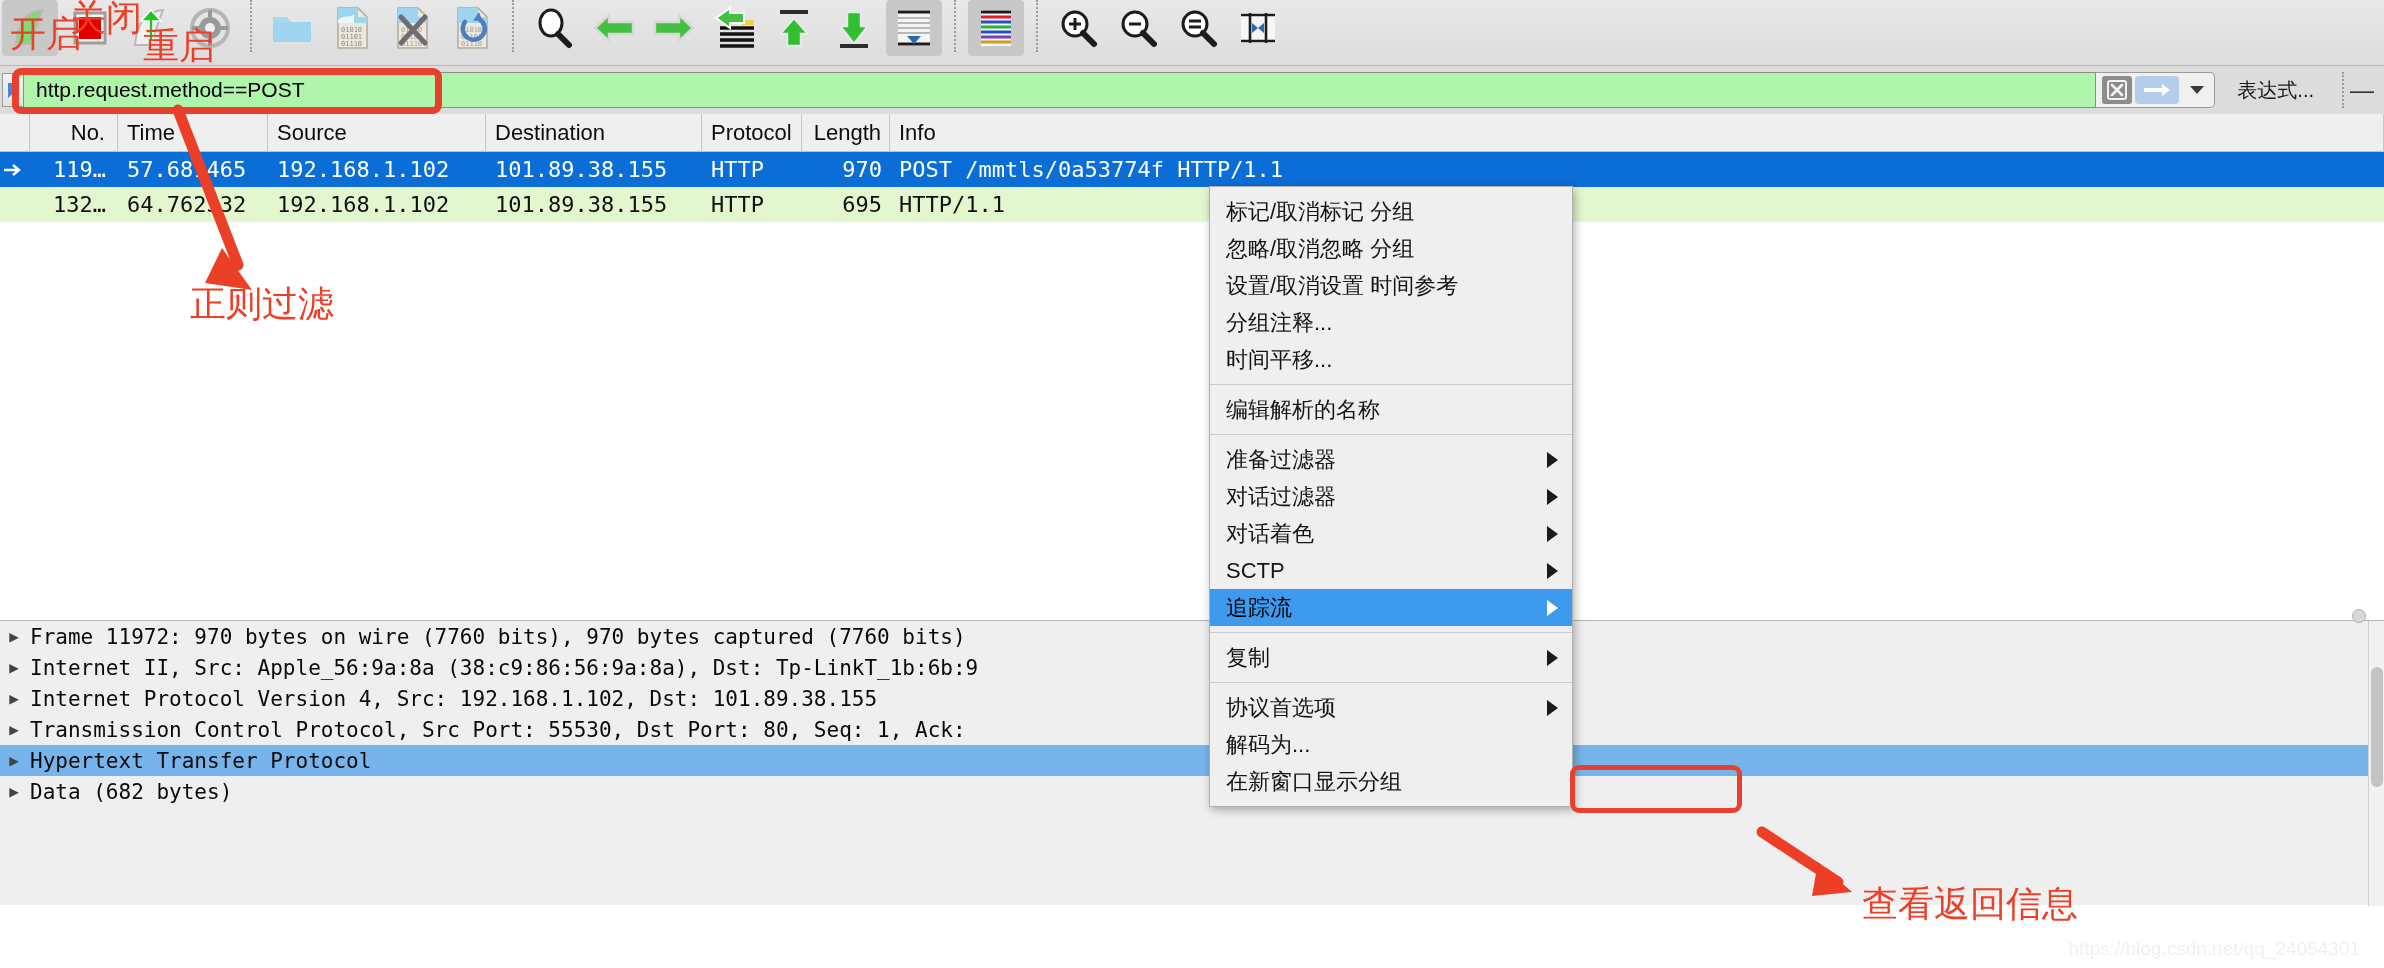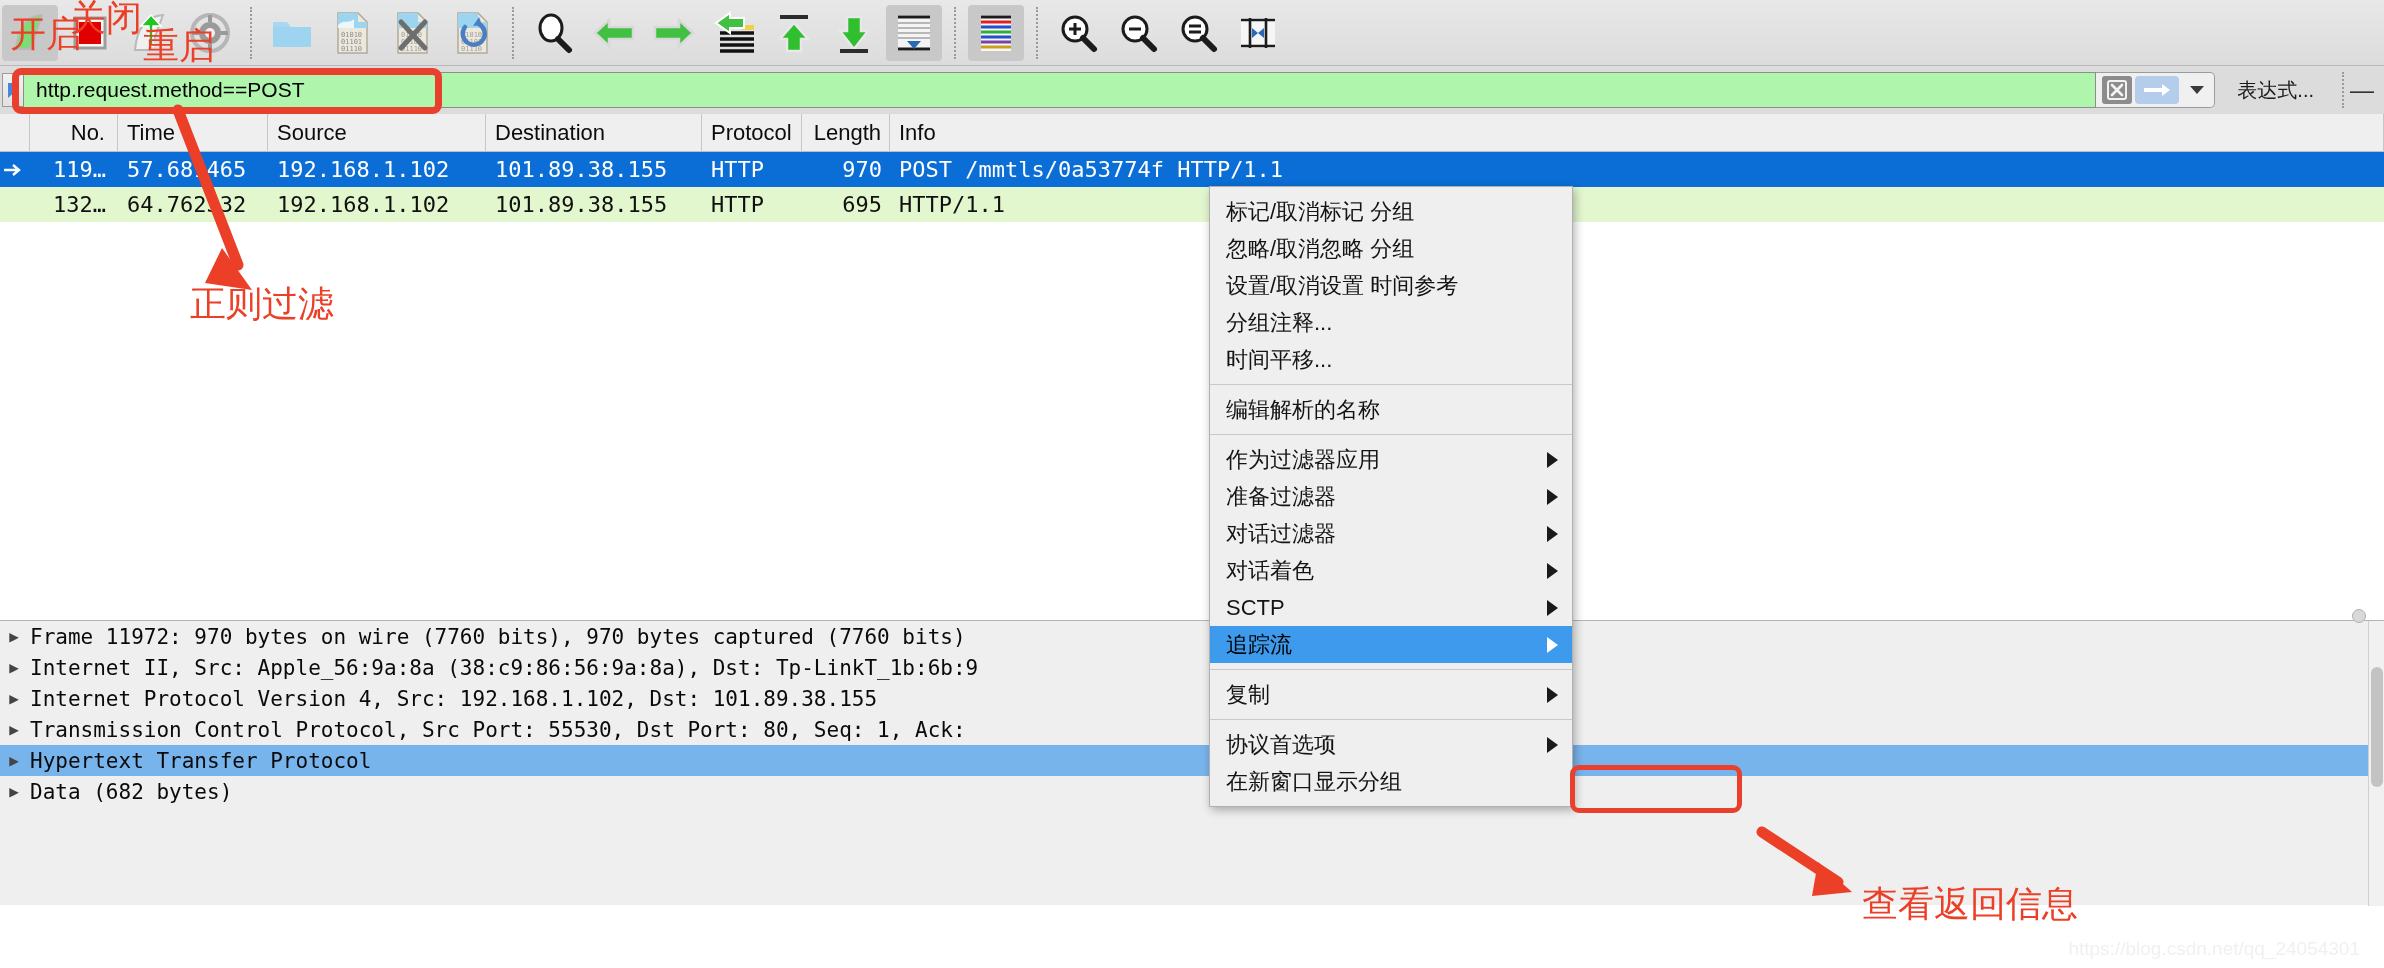--- a/index.html
+++ b/index.html
@@ -15,21 +15,21 @@
     width: 2384px; height: 968px;
     background: #ffffff;
   }
 
   
   .toolbar {
     position: absolute; left: 0; top: 0;
     width: 2384px; height: 66px;
     background: linear-gradient(#e8e8e8, #dcdcdc);
     border-bottom: 1px solid #b8b8b8;
-    display: flex; align-items: center;
+    display: flex; align-items: flex-start;
   }
   .tb-btn {
     width: 56px; height: 56px;
     margin: 0 2px;
     display: flex; align-items: center; justify-content: center;
     border-radius: 4px;
     position: relative;
   }
   .tb-btn.pressed { background: #c8c8c8; }
   .tb-sep {
@@ -573,24 +573,20 @@
 
     <div class="msep"></div>
 
     <div class="mi">
       <span class="mi-label">编辑解析的名称</span>
     </div>
 
     <div class="msep"></div>
 
     <div class="mi">
-      <span class="mi-label">作为过滤器应用</span>
-      <span class="mi-arrow"></span>
-    </div>
-    <div class="mi">
       <span class="mi-label">准备过滤器</span>
       <span class="mi-arrow"></span>
     </div>
     <div class="mi">
       <span class="mi-label">对话过滤器</span>
       <span class="mi-arrow"></span>
     </div>
     <div class="mi">
       <span class="mi-label">对话着色</span>
       <span class="mi-arrow"></span>
@@ -609,20 +605,23 @@
     <div class="mi">
       <span class="mi-label">复制</span>
       <span class="mi-arrow"></span>
     </div>
 
     <div class="msep"></div>
 
     <div class="mi">
       <span class="mi-label">协议首选项</span>
       <span class="mi-arrow"></span>
+    </div>
+    <div class="mi">
+      <span class="mi-label">解码为...</span>
     </div>
     <div class="mi">
       <span class="mi-label">在新窗口显示分组</span>
     </div>
   </div>
 
 
   <div class="anno-box thick" style="left:12px; top:68px; width:430px; height:46px;"></div>
   <div class="anno-box" style="left:1570px; top:765px; width:172px; height:48px;"></div>
 

